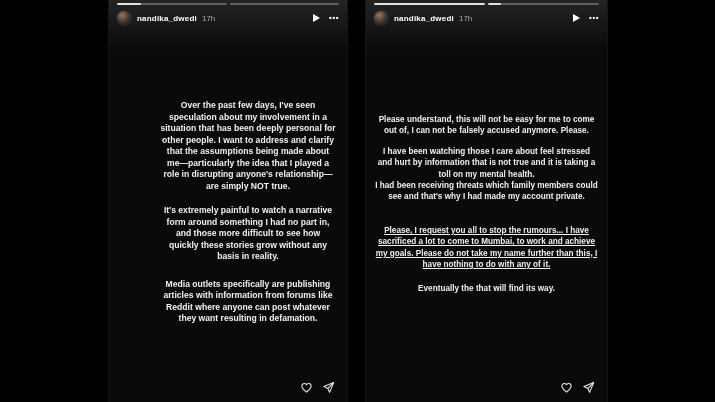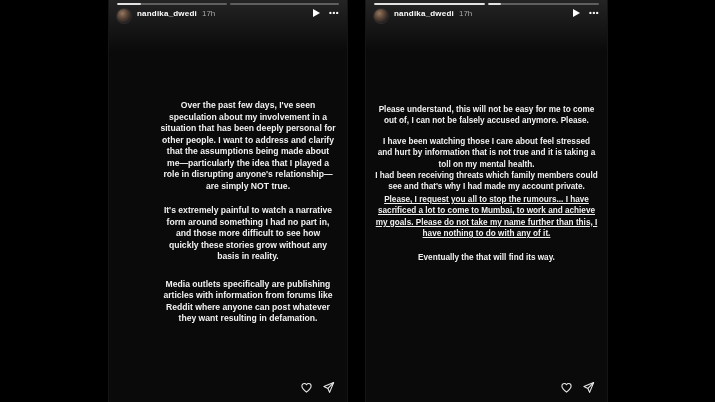--- a/index.html
+++ b/index.html
@@ -15,43 +15,43 @@
   #panel1{left:108px;width:240px;}
   #panel2{left:365px;width:243px;}
   .top-gradient{
     position:absolute;top:0;left:0;right:0;height:52px;
     background:linear-gradient(180deg,#242424 0%,rgba(14,14,14,0) 100%);
     pointer-events:none;
   }
   .progress-row{position:absolute;top:3px;left:8px;right:8px;height:2px;display:flex;gap:3px;}
   .progress-seg{flex:1;height:2px;background:rgba(255,255,255,0.28);border-radius:2px;overflow:hidden;}
   .progress-fill{height:100%;width:0;background:#e2e2e2;border-radius:2px;}
-  .header-row{position:absolute;top:9px;left:8px;right:8px;height:18px;display:flex;}
+  .header-row{position:absolute;top:9px;left:8px;right:8px;height:18px;display:flex;align-items:center;}
   .avatar{
     width:14px;height:14px;border-radius:50%;flex:none;margin-right:6px;
     background:radial-gradient(circle at 38% 32%,#96785f 0%,#5a4638 38%,#262020 75%,#111 100%);
     box-shadow:0 0 0 1px #2d2d2d;
   }
   .username{color:#fff;font-size:8px;font-weight:bold;letter-spacing:.2px;}
   .timestamp{color:#a8a8a8;font-size:8px;margin-left:5px;}
   .header-spacer{flex:1;}
   .play-btn{width:0;height:0;border-left:7px solid #fff;border-top:4px solid transparent;border-bottom:4px solid transparent;cursor:pointer;}
   .more-btn{color:#fff;font-size:8px;font-weight:bold;letter-spacing:.5px;margin-left:9px;cursor:pointer;line-height:8px;}
   .content{
     position:absolute;left:0;right:0;text-align:center;color:#f1f1f1;font-weight:bold;
   }
   #panel1 .content{top:100px;padding:0 11px;}
-  #panel2 .content{top:104px;padding:0 9px;}
+  #panel2 .content{top:114px;padding:0 9px;}
   .para{margin:0;white-space:pre-line;}
   #panel1 .para{font-size:8.6px;line-height:11.5px;margin-left:40px;}
   #panel2 .para{font-size:8.2px;line-height:11.4px;}
   #panel1 .para:nth-child(1){margin-bottom:13px;}
   #panel1 .para:nth-child(2){margin-bottom:16px;}
   #panel2 .para:nth-child(1){margin-bottom:9px;}
-  #panel2 .para:nth-child(2){margin-bottom:1px;}
+  #panel2 .para:nth-child(2){margin-bottom:22px;}
   #panel2 .para:nth-child(3){margin-bottom:13px;text-decoration:underline;}
   .actions{position:absolute;bottom:8px;right:12px;display:flex;align-items:center;gap:9px;}
   .action-icon{width:13px;height:13px;display:block;cursor:pointer;}
   .action-icon svg{display:block;width:13px;height:13px;}
 </style>
 </head>
 <body>
 
 <div class="canvas">
 

